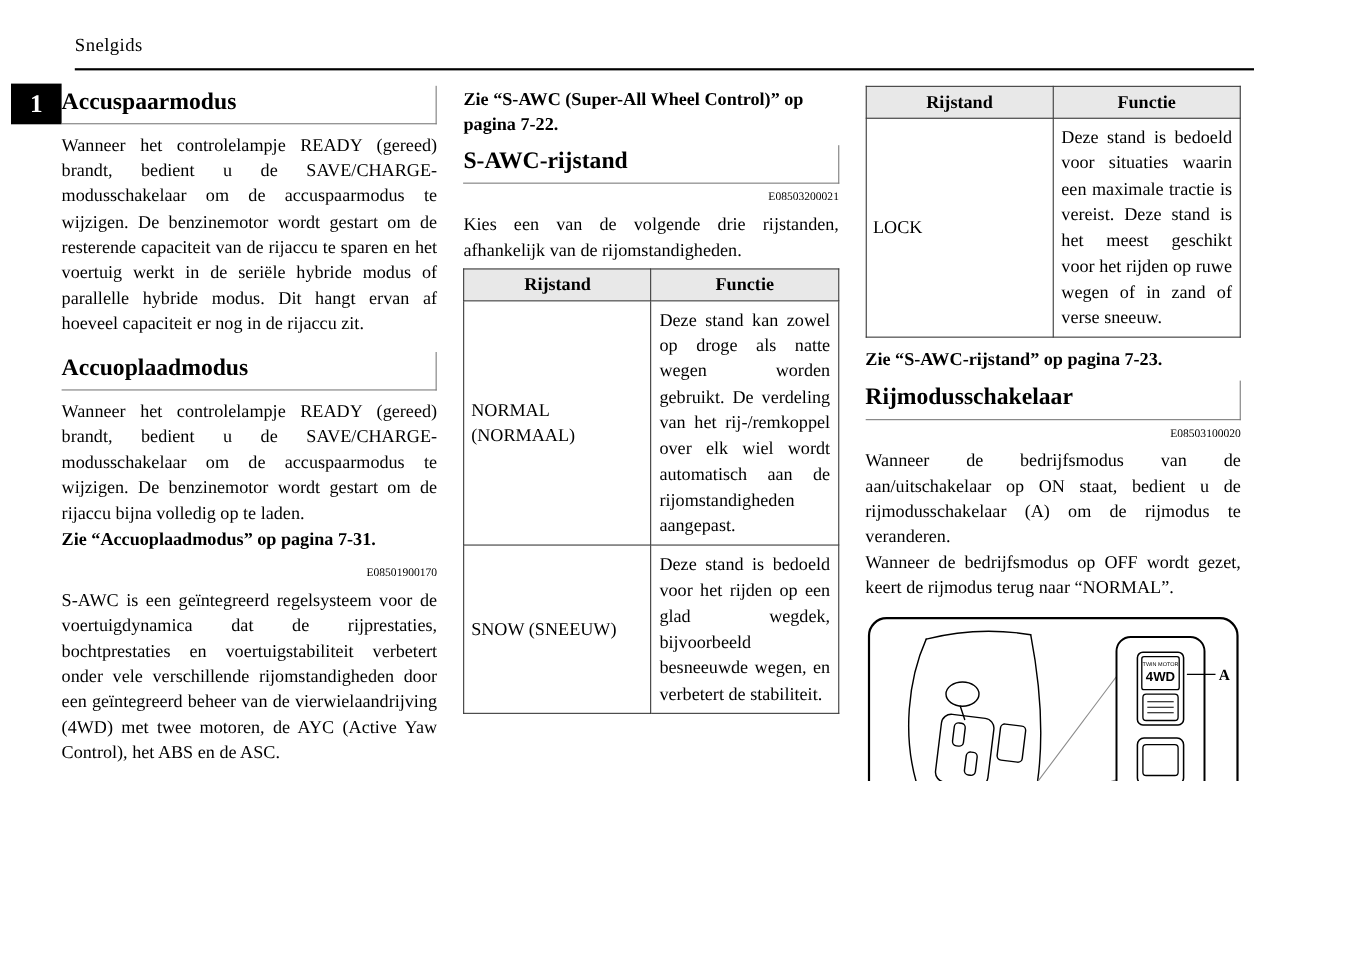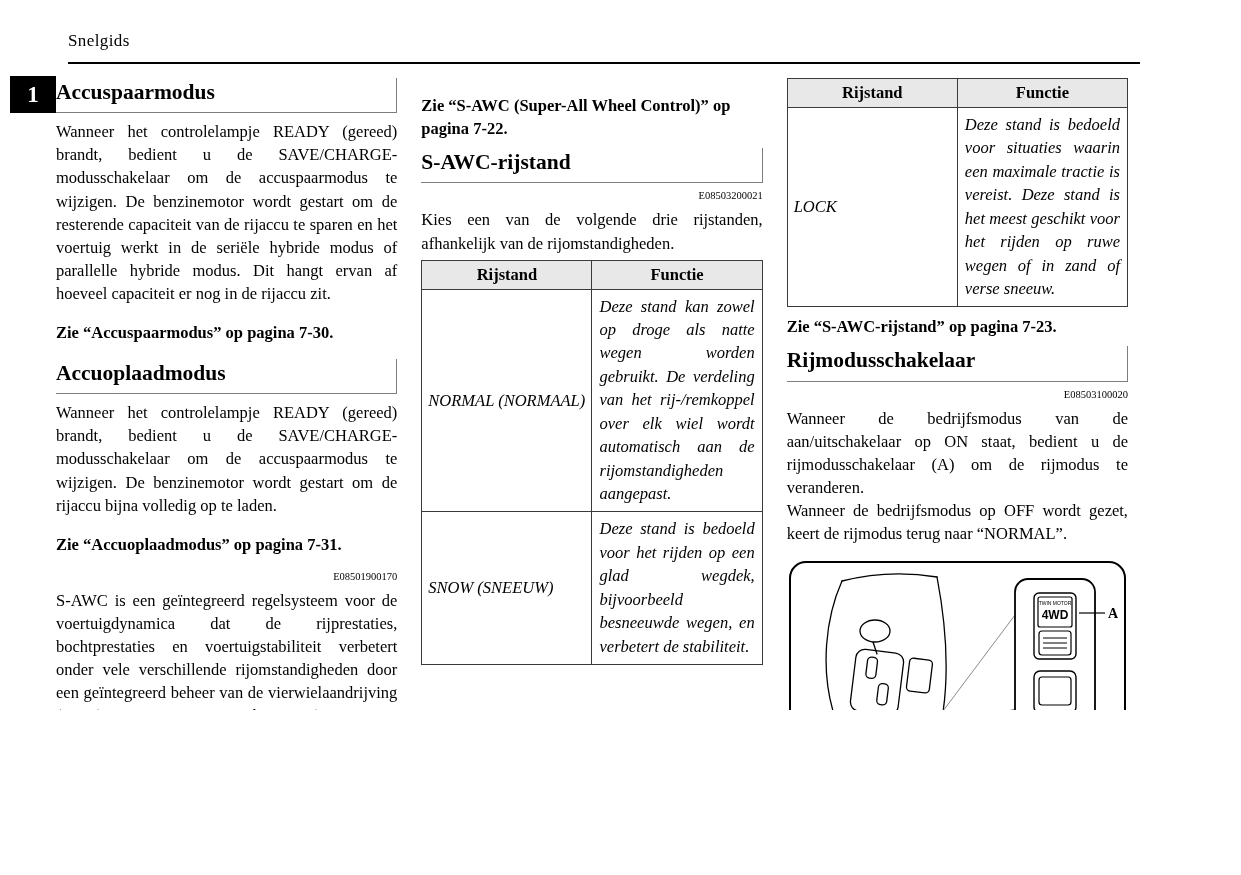--- a/index.html
+++ b/index.html
@@ -14,27 +14,27 @@
                  color:#fff; font-weight:bold; font-size:23px; display:flex; align-items:center; justify-content:center; }
 
   .columns { position:absolute; top:78px; left:56px; width:1072px;
              display:grid; grid-template-columns:1fr 1fr 1fr; column-gap:24px; }
 
   .section { margin-bottom:15px; }
   .section-title { font-size:21.5px; font-weight:bold; line-height:1.22; padding:1px 6px 7px 0;
                    border-bottom:1.5px solid #7d7d7d; border-right:1.5px solid #7d7d7d; margin-bottom:7px; }
   .ecode { text-align:right; font-size:10.5px; margin:0 0 7px; }
   .body-text { font-size:16.5px; line-height:1.4; text-align:justify; }
-  .ref-text { font-size:16.5px; font-weight:bold; line-height:1.4; margin-top:16px; }
+  .ref-text { font-size:16.5px; font-weight:bold; line-height:1.4; margin-top:0; }
   .mt8 { margin-top:8px; }
 
   table.mode-table { width:100%; border-collapse:collapse; margin-top:5px; table-layout:fixed; }
   .mode-table th { border:1.5px solid #3a3a3a; background:#e8e8e8; font-size:16.5px; font-weight:bold;
                    padding:4px 12px; text-align:center; }
-  .mode-table td { border:1.5px solid #3a3a3a; font-size:16.5px; line-height:1.42;font-style:italic; }
+  .mode-table td { border:1.5px solid #3a3a3a; font-size:16.5px; line-height:1.42; }
   td.mode-name { width:49.5%; text-align:left; vertical-align:middle; padding:4px 6px; }
   td.mode-func { text-align:justify; vertical-align:top; padding:5px 7px 6px; }
 
   .figure { margin-top:14px; }
   .fig-svg { display:block; width:341px; height:205px; }
   .figure-code { text-align:right; font-size:18px; margin-top:1px; padding-right:2px; }
 
   .footer { position:absolute; top:818px; left:68px; width:1072px; font-size:17px; }
   .footer .page-num { display:inline-block; }
   .footer .section-name { display:inline-block; margin-left:42px; }
@@ -48,21 +48,20 @@
   <div class="running-head">Snelgids</div>
   <div class="header-rule"></div>
   <div class="chapter-tab">1</div>
 
   <div class="columns">
 
     <section class="col">
       <div class="section">
         <h2 class="section-title">Accuspaarmodus</h2>
         <p class="body-text">Wanneer het controlelampje READY (gereed) brandt, bedient u de SAVE/CHARGE-modusschakelaar om de accuspaarmodus te wijzigen. De benzinemotor wordt gestart om de resterende capaciteit van de rijaccu te sparen en het voertuig werkt in de seriële hybride modus of parallelle hybride modus. Dit hangt ervan af hoeveel capaciteit er nog in de rijaccu zit.</p>
-        <p class="ref-text">Zie “Accuspaarmodus” op pagina 7-30.</p>
       </div>
 
       <div class="section">
         <h2 class="section-title">Accuoplaadmodus</h2>
         <p class="body-text">Wanneer het controlelampje READY (gereed) brandt, bedient u de SAVE/CHARGE-modusschakelaar om de accuspaarmodus te wijzigen. De benzinemotor wordt gestart om de rijaccu bijna volledig op te laden.</p>
         <p class="ref-text">Zie “Accuoplaadmodus” op pagina 7-31.</p>
       </div>
 
       <div class="section">
         <div class="ecode">E08501900170</div>

